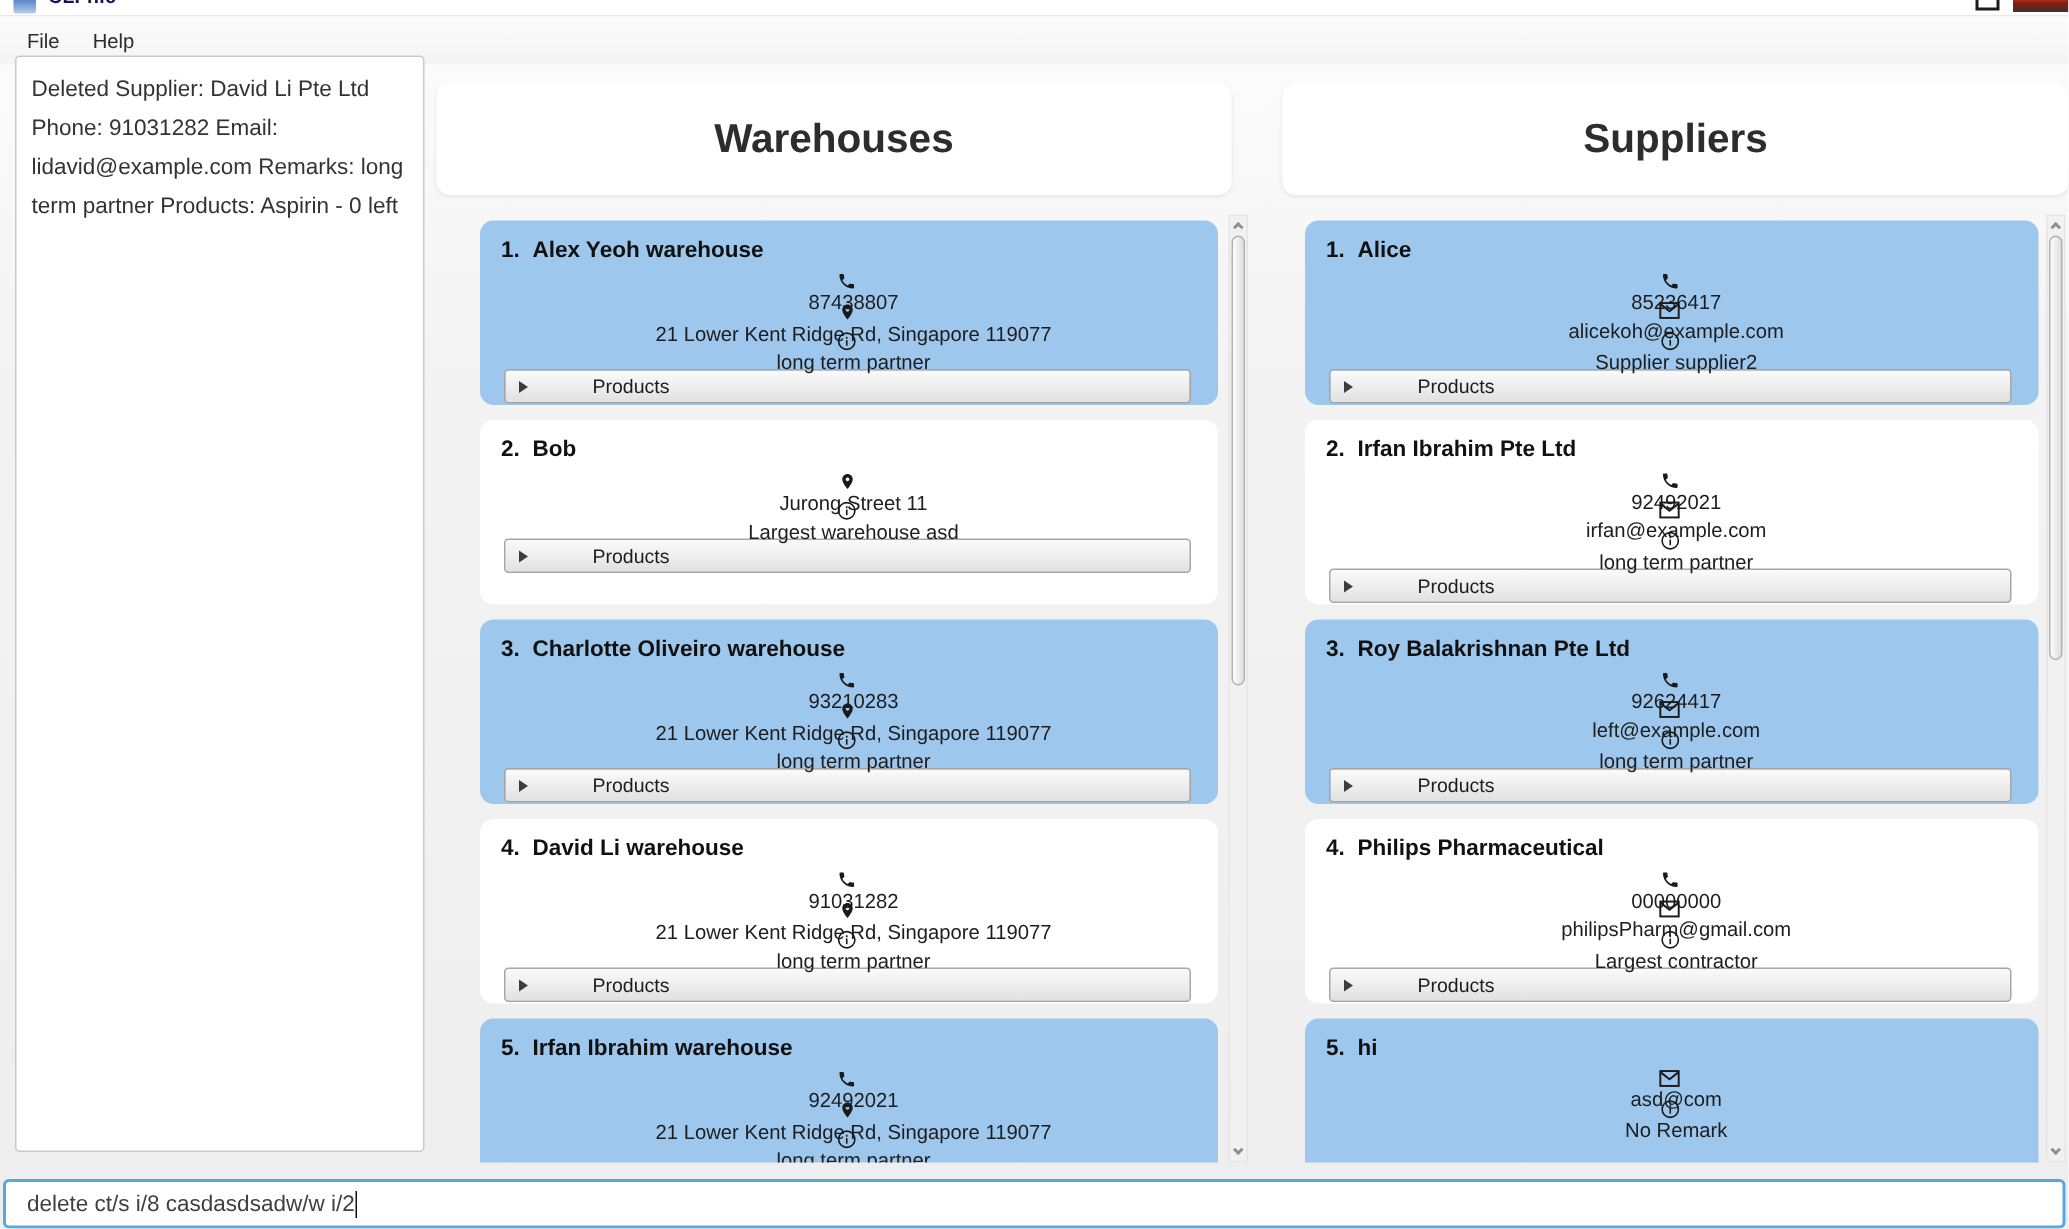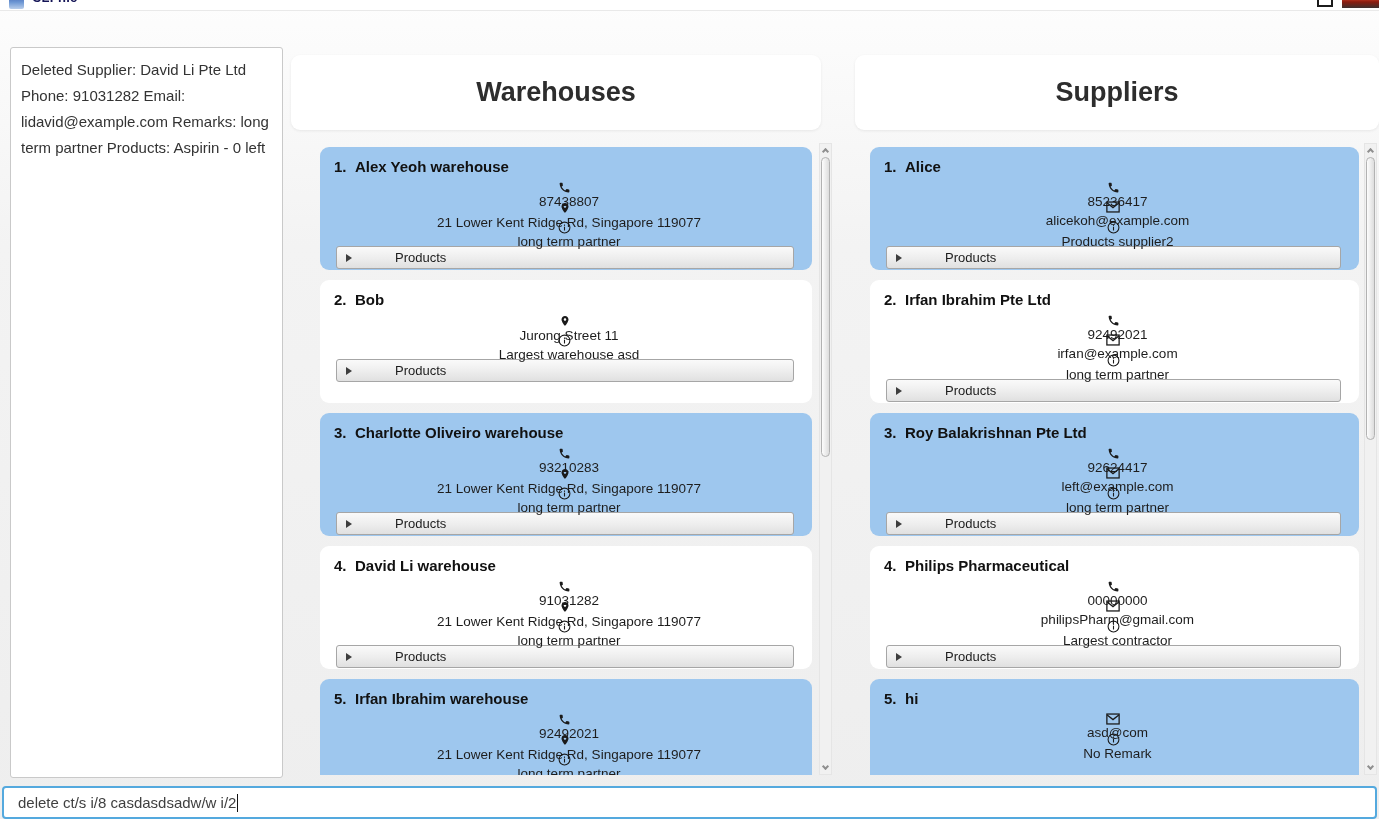--- a/index.html
+++ b/index.html
@@ -19,21 +19,21 @@
   .btn-max { position:absolute; right:46px; top:-7px; width:16px; height:14px; border:2px solid #1c1c1c; background:#fff; }
   .btn-close { position:absolute; right:0; top:-3px; width:37px; height:11px;
     background:linear-gradient(180deg,#e04b31 0%,#8a1c0f 45%,#3f302e 100%); }
 
   
   .menubar { position:absolute; left:0; top:12px; width:1379px; height:31px; display:flex; align-items:center; padding-left:7px;
     background:linear-gradient(180deg,#fbfbfb,#f4f4f4); }
   .menu-item { padding:4px 11px; font-size:13.5px; color:#2b2b2b; cursor:default; }
 
   
-  .result-panel { position:absolute; left:10px; top:47px; width:273px; height:731px; background:#ffffff;
+  .result-panel { position:absolute; left:10px; top:37px; width:273px; height:731px; background:#ffffff;
     border:1px solid #c9c9c9; border-radius:3px; padding:9px 10px; font-size:15px; line-height:26px; color:#333333; overflow:hidden; }
 
   
   .header-card { position:absolute; top:55px; height:75px; background:#ffffff; border-radius:9px;
     box-shadow:0 1px 3px rgba(0,0,0,.07); display:flex; align-items:center; justify-content:center;
     font-size:27px; font-weight:bold; color:#2d2d2d; }
   .wh-header { left:291px; width:530px; }
   .sp-header { left:855px; width:524px; }
 
   
@@ -79,20 +79,24 @@
 
 <div class="app">
 
   <div class="titlebar">
     <div class="app-icon"></div>
     <div class="window-title">CLI-nic</div>
     <div class="btn-max"></div>
     <div class="btn-close"></div>
   </div>
 
+  <div class="menubar">
+    <div class="menu-item">File</div>
+    <div class="menu-item">Help</div>
+  </div>
 
   <div class="result-panel">
     <span>Deleted Supplier: David Li Pte Ltd Phone: 91031282 Email: lidavid@example.com Remarks: long term partner Products: Aspirin - 0 left</span>
   </div>
 
   <div class="header-card wh-header">
     <span>Warehouses</span>
   </div>
   <div class="header-card sp-header">
     <span>Suppliers</span>
@@ -310,21 +314,21 @@
       <span>alicekoh@example.com</span>
     </div>
     <div class="card-row">
       <span class="icon">
         <svg width="13" height="13" viewBox="0 0 24 24">
                 <circle cx="12" cy="12" r="10" fill="none" stroke="#1a1a1a" stroke-width="2"></circle>
                 <rect x="11" y="10.5" width="2" height="7" fill="#1a1a1a"></rect>
                 <rect x="11" y="6.5" width="2" height="2.4" fill="#1a1a1a"></rect>
               </svg>
       </span>
-      <span>Products supplier2</span>
+      <span>Supplier supplier2</span>
     </div>
     <div class="products-pane">
       <span class="tri"></span>
       <span>Products</span>
     </div>
   </div>
 
   <div class="card">
     <div class="card-title">
       <span class="idx">2.</span>

